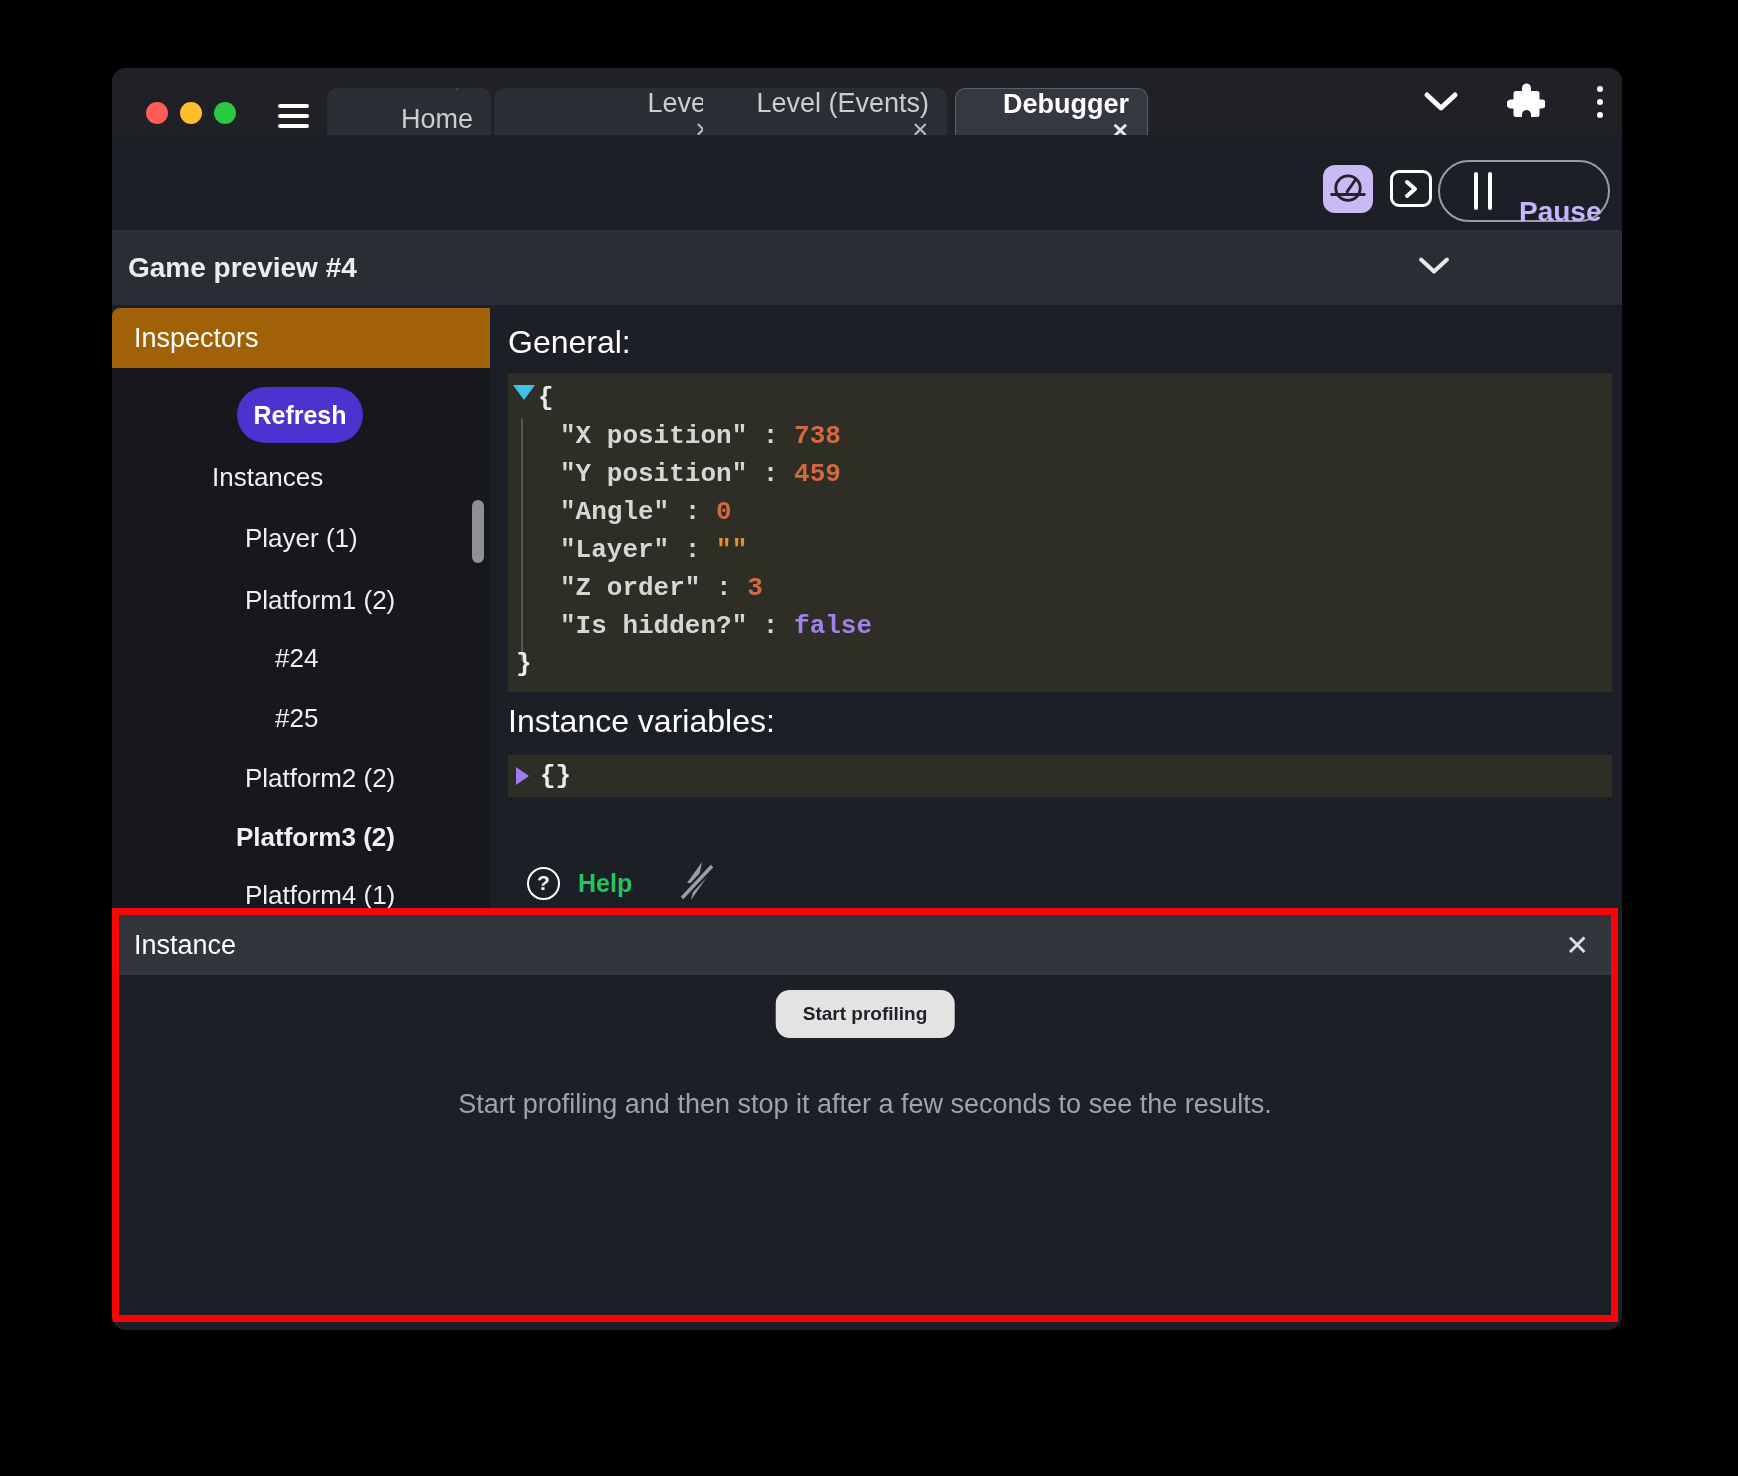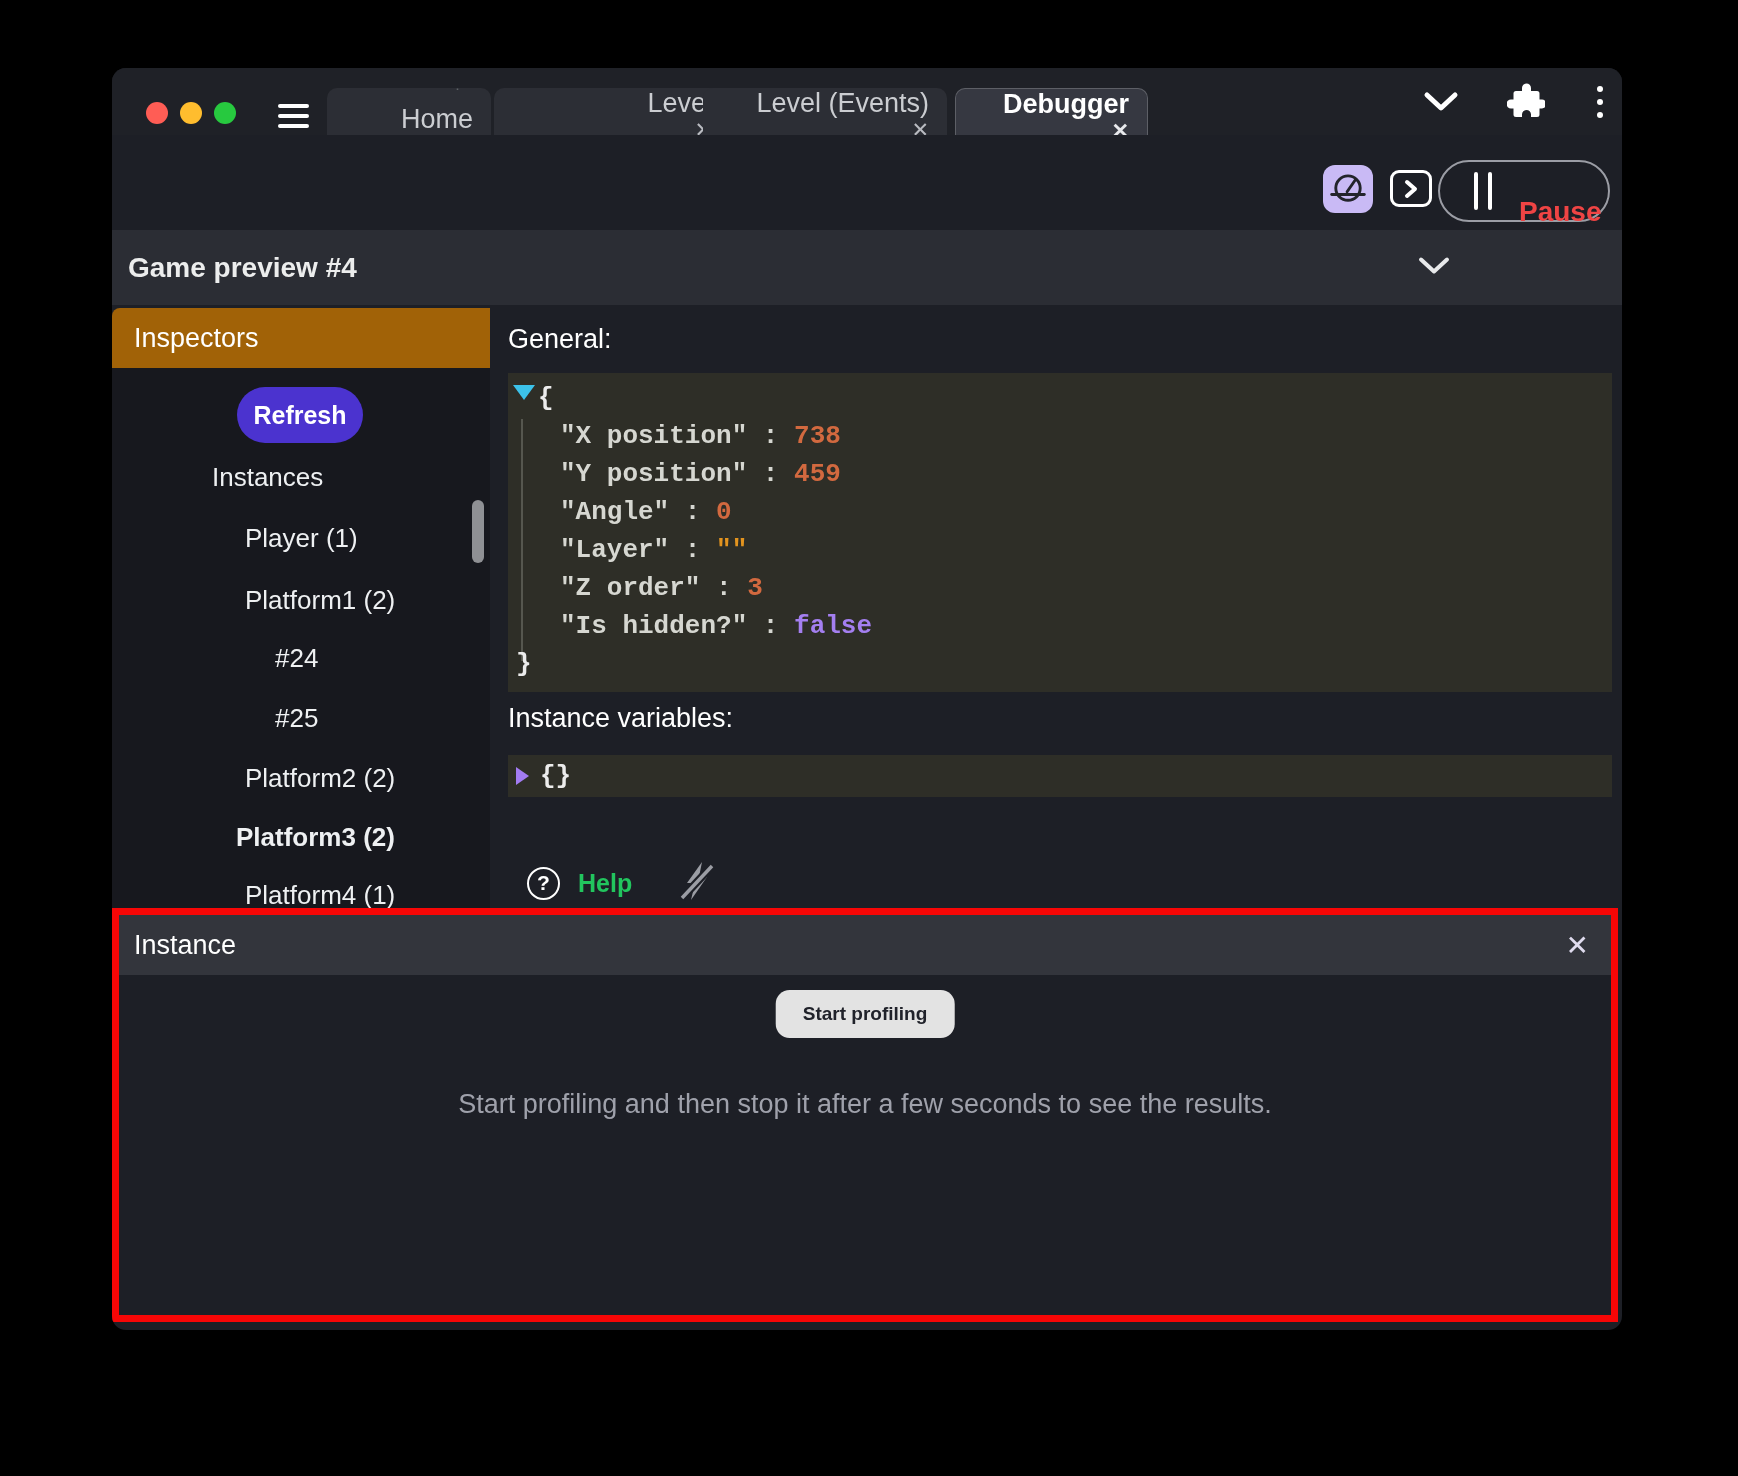--- a/index.html
+++ b/index.html
@@ -25,38 +25,38 @@
   .kebab{display:flex;flex-direction:column;gap:7px;padding:4px;}
   .kebab i{width:6px;height:6px;border-radius:50%;background:#fff;}
 
   
   .toolbar{position:absolute;top:67px;left:0;right:0;height:95px;background:#1d1f26;}
   .gauge-btn{position:absolute;left:1211px;top:30px;width:50px;height:48px;border-radius:12px;background:#c9baf5;border:none;display:flex;align-items:center;justify-content:center;cursor:pointer;}
   .console-btn{position:absolute;left:1278px;top:35px;width:42px;height:37px;border:3px solid #fff;border-radius:9px;background:transparent;box-sizing:border-box;display:flex;align-items:center;justify-content:center;cursor:pointer;}
   .pause-btn{position:absolute;left:1326px;top:25px;width:172px;height:62px;border:2.5px solid #9b9da5;border-radius:31px;background:transparent;display:flex;align-items:center;padding:0 0 0 34px;box-sizing:border-box;cursor:pointer;}
   .pause-bars{display:flex;gap:10px;}
   .pause-bars i{width:4px;height:38px;background:#fff;border-radius:2px;}
-  .pause-label{margin-left:27px;color:#ef4444;font-weight:bold;font-size:28px;margin-top:41px;}
+  .pause-label{margin-left:27px;color:#c4b5fd;font-weight:bold;font-size:28px;margin-top:41px;}
 
   
   .preview-row{position:absolute;top:162px;left:0;right:0;height:75px;background:#2b2d34;display:flex;align-items:center;cursor:pointer;}
   .preview-title{margin-left:16px;font-size:28px;font-weight:600;color:#eceded;}
   .preview-chevron{position:absolute;right:172px;top:50%;transform:translateY(-50%);}
 
   
   .sidebar{position:absolute;left:0;top:240px;width:378px;height:600px;}
   .sidebar-header{height:60px;background:#a16207;color:#fff;font-size:27px;display:flex;align-items:center;padding-left:22px;border-top-left-radius:8px;}
   .sidebar-body{position:absolute;top:60px;left:0;right:0;bottom:0;background:#17181e;}
   .refresh-btn{position:absolute;left:125px;top:19px;width:126px;height:56px;border-radius:28px;background:#4b33cf;color:#fff;font-weight:bold;font-size:25px;border:none;cursor:pointer;}
   .tree-item{position:absolute;height:30px;line-height:30px;font-size:26px;color:#eef0f2;white-space:nowrap;cursor:pointer;}
   .scroll-thumb{position:absolute;left:360px;top:132px;width:12px;height:63px;border-radius:6px;background:#8f9094;cursor:grab;}
 
   
   .main{position:absolute;left:378px;top:240px;right:0;height:600px;background:#1d1f26;}
-  .section-label{position:absolute;left:18px;font-size:27px;color:#fff;}
+  .section-label{position:absolute;left:18px;font-size:32px;color:#fff;}
   .general-label{top:16px;}
   .vars-label{top:395px;}
   .json-box{position:absolute;left:18px;width:1104px;background:#2e2e27;}
   .box-general{top:65px;height:319px;}
   .box-vars{top:447px;height:42px;}
   .json-rows{position:absolute;top:6px;left:0;right:0;font-family:"Liberation Mono",monospace;font-size:26px;line-height:38px;font-weight:bold;color:#d6d7d1;}
   .j-open{padding-left:30px;color:#ececec;}
   .j-close{padding-left:8px;color:#ececec;}
   .j-prop{padding-left:52px;white-space:pre;}
   .j-num{color:#d2693f;}

